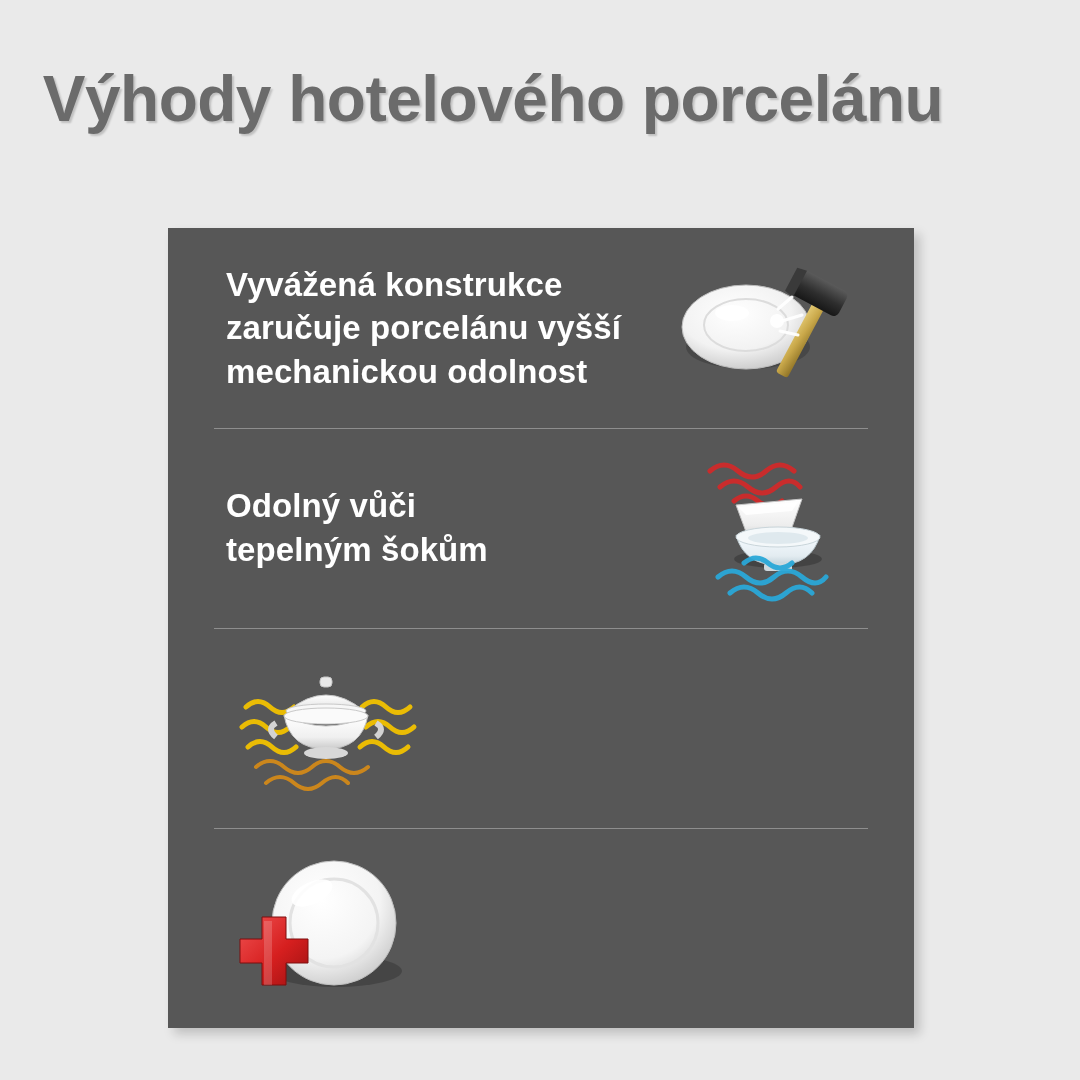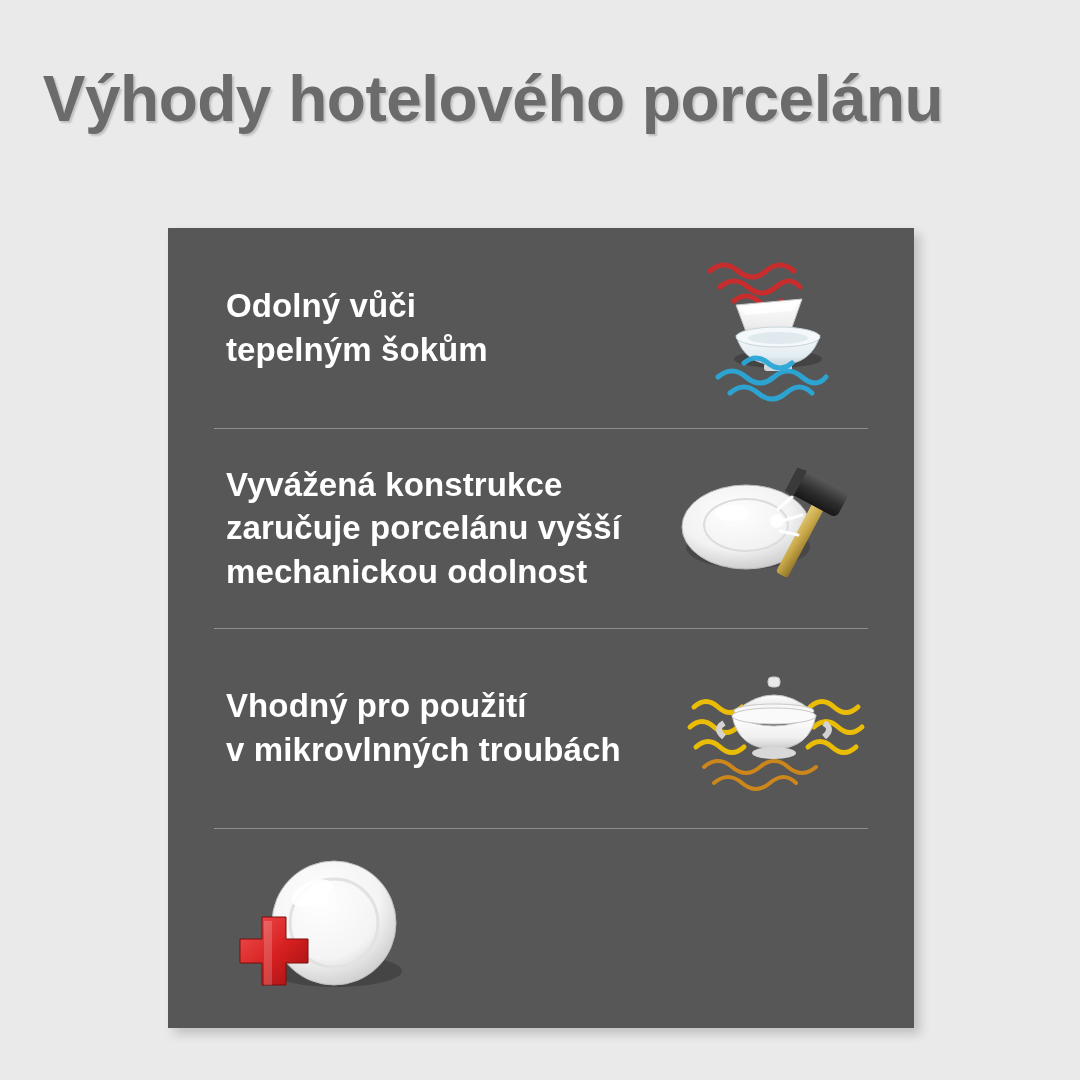--- a/index.html
+++ b/index.html
@@ -84,63 +84,20 @@
   }
 </style>
 </head>
 <body>
 
 <div class="page-title">Výhody hotelového porcelánu</div>
 
 <div class="panel">
 
   <div class="row">
-    <div class="row-text">Odolný vůči
-tepelným šokům</div>
-    <div class="row-icon">
-      <svg viewBox="0 0 200 170" xmlns="http://www.w3.org/2000/svg">
-        <defs>
-          <linearGradient id="bowlG" x1="0" y1="0" x2="0" y2="1">
-            <stop offset="0%" stop-color="#ffffff"></stop>
-            <stop offset="70%" stop-color="#ededed"></stop>
-            <stop offset="100%" stop-color="#cfcfcf"></stop>
-          </linearGradient>
-          <linearGradient id="bowlG2" x1="0" y1="0" x2="0" y2="1">
-            <stop offset="0%" stop-color="#f6fbff"></stop>
-            <stop offset="70%" stop-color="#e3ecf1"></stop>
-            <stop offset="100%" stop-color="#c2d2da"></stop>
-          </linearGradient>
-        </defs>
-        <g stroke="#d62828" stroke-width="5" fill="none" stroke-linecap="round" opacity="0.9">
-          <path d="M36 28 q14 -12 28 0 t28 0 t28 0"></path>
-          <path d="M46 44 q14 -12 28 0 t28 0 t24 0"></path>
-          <path d="M60 58 q12 -10 24 0 t24 0"></path>
-        </g>
-        <g transform="translate(62,56)">
-          <path d="M0 6 L66 0 L54 34 L12 38 Z" fill="url(#bowlG)" stroke="#c4c4c4" stroke-width="1"></path>
-          <path d="M2 8 L62 3 L56 12 L10 16 Z" fill="#ffffff" opacity="0.85"></path>
-          <path d="M20 38 h30 v6 h-30 z" fill="#dcdcdc"></path>
-        </g>
-        <ellipse cx="104" cy="116" rx="44" ry="9" fill="rgba(0,0,0,0.22)"></ellipse>
-        <g transform="translate(62,92)">
-          <path d="M0 0 q42 18 84 0 q-8 30 -42 30 q-34 0 -42 -30 z" fill="url(#bowlG2)" stroke="#b9c6cc" stroke-width="1"></path>
-          <ellipse cx="42" cy="2" rx="42" ry="10" fill="#f4f8fa" stroke="#c9d5da" stroke-width="1"></ellipse>
-          <ellipse cx="42" cy="3" rx="30" ry="6" fill="#dfe9ee"></ellipse>
-          <rect x="28" y="28" width="28" height="8" rx="3" fill="#cfd9de"></rect>
-        </g>
-        <g stroke="#2aa8d8" stroke-width="5" fill="none" stroke-linecap="round" opacity="0.95">
-          <path d="M44 134 q14 -12 28 0 t28 0 t28 0 t24 0"></path>
-          <path d="M56 150 q14 -12 28 0 t28 0 t26 0"></path>
-          <path d="M70 120 q12 -10 24 0 t24 0"></path>
-        </g>
-      </svg>
-    </div>
-  </div>
-
-  <div class="row">
     <div class="row-text">Vyvážená konstrukce
 zaručuje porcelánu vyšší
 mechanickou odolnost</div>
     <div class="row-icon">
       <svg viewBox="0 0 200 170" xmlns="http://www.w3.org/2000/svg">
         <defs>
           <radialGradient id="plateG1" cx="42%" cy="34%" r="70%">
             <stop offset="0%" stop-color="#ffffff"></stop>
             <stop offset="62%" stop-color="#f2f2f2"></stop>
             <stop offset="100%" stop-color="#c9c9c9"></stop>
@@ -169,22 +126,63 @@
           <line x1="108" y1="78" x2="128" y2="72"></line>
           <line x1="106" y1="88" x2="124" y2="92"></line>
           <line x1="104" y1="66" x2="118" y2="54"></line>
         </g>
         <circle cx="103" cy="78" r="7" fill="#ffffff" opacity="0.9"></circle>
       </svg>
     </div>
   </div>
 
   <div class="row">
-    <div class="row-text">Vhodný pro použití
-v mikrovlnných troubách</div>
+    <div class="row-text">Odolný vůči
+tepelným šokům</div>
+    <div class="row-icon">
+      <svg viewBox="0 0 200 170" xmlns="http://www.w3.org/2000/svg">
+        <defs>
+          <linearGradient id="bowlG" x1="0" y1="0" x2="0" y2="1">
+            <stop offset="0%" stop-color="#ffffff"></stop>
+            <stop offset="70%" stop-color="#ededed"></stop>
+            <stop offset="100%" stop-color="#cfcfcf"></stop>
+          </linearGradient>
+          <linearGradient id="bowlG2" x1="0" y1="0" x2="0" y2="1">
+            <stop offset="0%" stop-color="#f6fbff"></stop>
+            <stop offset="70%" stop-color="#e3ecf1"></stop>
+            <stop offset="100%" stop-color="#c2d2da"></stop>
+          </linearGradient>
+        </defs>
+        <g stroke="#d62828" stroke-width="5" fill="none" stroke-linecap="round" opacity="0.9">
+          <path d="M36 28 q14 -12 28 0 t28 0 t28 0"></path>
+          <path d="M46 44 q14 -12 28 0 t28 0 t24 0"></path>
+          <path d="M60 58 q12 -10 24 0 t24 0"></path>
+        </g>
+        <g transform="translate(62,56)">
+          <path d="M0 6 L66 0 L54 34 L12 38 Z" fill="url(#bowlG)" stroke="#c4c4c4" stroke-width="1"></path>
+          <path d="M2 8 L62 3 L56 12 L10 16 Z" fill="#ffffff" opacity="0.85"></path>
+          <path d="M20 38 h30 v6 h-30 z" fill="#dcdcdc"></path>
+        </g>
+        <ellipse cx="104" cy="116" rx="44" ry="9" fill="rgba(0,0,0,0.22)"></ellipse>
+        <g transform="translate(62,92)">
+          <path d="M0 0 q42 18 84 0 q-8 30 -42 30 q-34 0 -42 -30 z" fill="url(#bowlG2)" stroke="#b9c6cc" stroke-width="1"></path>
+          <ellipse cx="42" cy="2" rx="42" ry="10" fill="#f4f8fa" stroke="#c9d5da" stroke-width="1"></ellipse>
+          <ellipse cx="42" cy="3" rx="30" ry="6" fill="#dfe9ee"></ellipse>
+          <rect x="28" y="28" width="28" height="8" rx="3" fill="#cfd9de"></rect>
+        </g>
+        <g stroke="#2aa8d8" stroke-width="5" fill="none" stroke-linecap="round" opacity="0.95">
+          <path d="M44 134 q14 -12 28 0 t28 0 t28 0 t24 0"></path>
+          <path d="M56 150 q14 -12 28 0 t28 0 t26 0"></path>
+          <path d="M70 120 q12 -10 24 0 t24 0"></path>
+        </g>
+      </svg>
+    </div>
+  </div>
+
+  <div class="row">
     <div class="row-icon">
       <svg viewBox="0 0 200 170" xmlns="http://www.w3.org/2000/svg">
         <defs>
           <linearGradient id="tureenG" x1="0" y1="0" x2="0" y2="1">
             <stop offset="0%" stop-color="#ffffff"></stop>
             <stop offset="65%" stop-color="#f0f0f0"></stop>
             <stop offset="100%" stop-color="#cbcbcb"></stop>
           </linearGradient>
           <linearGradient id="lidG" x1="0" y1="0" x2="0" y2="1">
             <stop offset="0%" stop-color="#ffffff"></stop>

